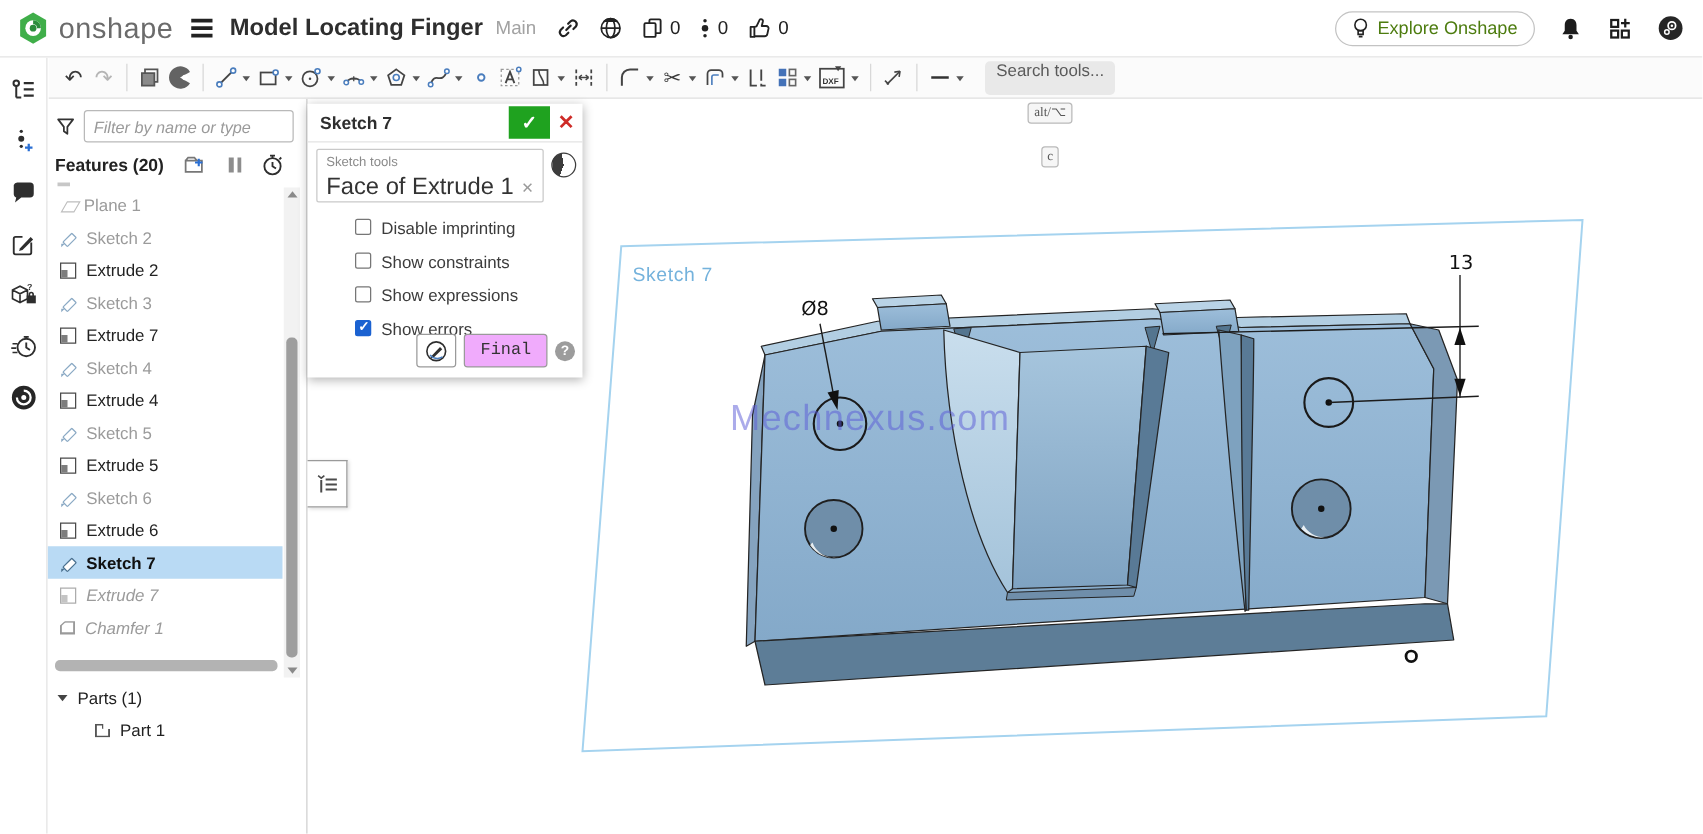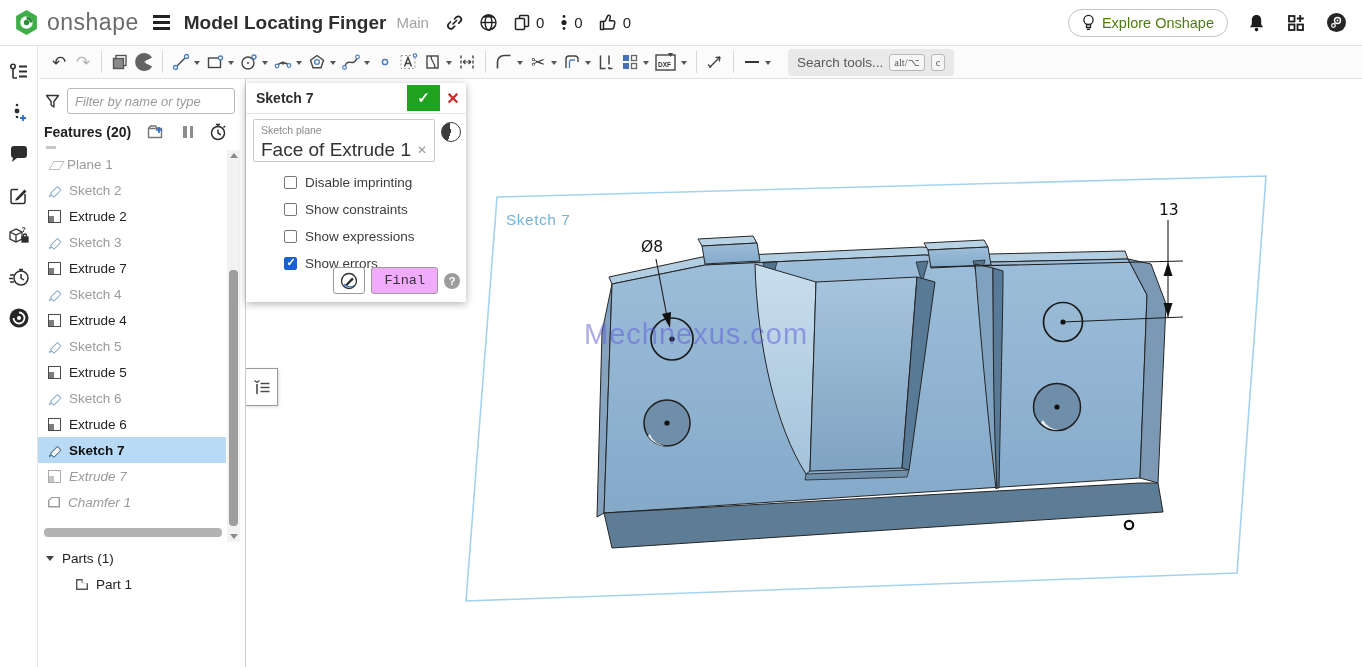--- a/index.html
+++ b/index.html
@@ -24,22 +24,22 @@
   .toolbar{position:absolute;top:46px;left:39px;width:1323px;height:33px;background:#fbfbfb;
            border-bottom:1px solid #e0e0e0;display:flex;align-items:center;padding-left:8px;
            box-sizing:border-box;z-index:5;}
   .tbtn{display:flex;align-items:center;justify-content:center;width:24px;height:26px;cursor:pointer;}
   .tbtn svg{overflow:visible}
   .uglyph{font-size:17px;color:#3a3a3a;line-height:1;}
   .uglyph.dis{color:#b5b5b5;}
   .chev{width:0;height:0;border:3.6px solid transparent;border-top:4.6px solid #555;
         margin:5px 3px 0 1px;cursor:pointer;}
   .tsep{width:1px;height:22px;background:#d8d8d8;margin:0 6px;}
-  .search-box{margin-left:14px;display:flex;align-items:center;gap:6px;background:#e9e9e9;
-              border-radius:4px;height:27px;padding:0 9px;cursor:text;}
+  .search-box{margin-left:14px;display:flex;align-items:center;gap:18px;background:#e9e9e9;
+              border-radius:4px;height:27px;padding:0 9px;cursor:text;flex-direction:column;}
   .search-box .stxt{font-size:13.5px;color:#5a5a5a;}
   .kbd{border:1px solid #b9b9b9;background:#f6f6f6;border-radius:3px;font-size:10.5px;
        padding:0 4px;color:#555;line-height:15px;font-family:Liberation Serif, serif;}
   
   .lstrip{position:absolute;top:46px;left:0;width:38px;height:621px;background:#fff;
           border-right:1px solid #e4e4e4;display:flex;flex-direction:column;align-items:center;
           padding-top:14px;gap:17px;box-sizing:border-box;z-index:5;}
   .sbtn{width:24px;height:24px;display:flex;align-items:center;justify-content:center;cursor:pointer;}
   
   .panel{position:absolute;top:79px;left:38px;width:208px;height:588px;background:#fff;
@@ -101,21 +101,21 @@
          align-items:center;justify-content:center;cursor:pointer;}
   .x-btn::before{content:"✕";}
   .plane-field{position:absolute;top:36px;left:7px;width:182px;height:43px;border:1px solid #c9c9c9;
                border-radius:2px;box-sizing:border-box;padding:4px 7px;cursor:pointer;}
   .pf-label{font-size:10.5px;color:#8a8a8a;}
   .pf-row{display:flex;align-items:center;}
   .pf-value{font-size:19px;color:#333;flex:1;margin-top:3px;}
   .pf-x{color:#9a9a9a;font-size:12px;cursor:pointer;margin-top:2px;}
   .sup-clock{position:absolute;top:39px;right:5px;width:18px;height:18px;border:1.8px solid #3c3c3c;
              border-radius:50%;background:conic-gradient(from 200deg,#3c3c3c 0 150deg,#fff 150deg);cursor:pointer;}
-  .chk-row{position:absolute;left:9px;display:flex;align-items:center;gap:8px;cursor:pointer;padding-left:29px;}
+  .chk-row{position:absolute;left:9px;display:flex;gap:8px;cursor:pointer;padding-left:29px;}
   .chk{width:13px;height:13px;border:1.4px solid #767676;border-radius:2px;box-sizing:border-box;background:#fff;}
   .chk.on{background:#1b62d1;border-color:#1b62d1;position:relative;}
   .chk.on::before{content:"✓";position:absolute;left:1.5px;top:-2.5px;color:#fff;font-size:11px;font-weight:bold;}
   .chk-label{font-size:13.5px;color:#3c3c3c;}
   .dlg-foot{position:absolute;bottom:8px;right:6px;display:flex;align-items:center;gap:6px;}
   .sketchonly-btn{width:30px;height:25px;border:1px solid #9a9a9a;border-radius:3px;display:flex;
                   align-items:center;justify-content:center;background:#fff;cursor:pointer;}
   .final-btn{height:25px;border:1px solid #9a9a9a;border-radius:3px;background:#f0abfc;font-size:13.5px;
              color:#333;padding:0 12px;display:flex;align-items:center;cursor:pointer;font-family:Liberation Mono, monospace;}
   .help-q{width:16px;height:16px;border-radius:50%;background:#9c9c9c;color:#fff;font-size:11px;
@@ -619,21 +619,21 @@
   </div>
 </div>
 
 <div class="dialog">
   <div class="dlg-head">
     <span class="dlg-title">Sketch 7</span>
     <span class="ok-btn"></span>
     <span class="x-btn"></span>
   </div>
   <div class="plane-field">
-    <div class="pf-label">Sketch plane</div>
+    <div class="pf-label">Sketch tools</div>
     <div class="pf-row">
       <span class="pf-value">Face of Extrude 1</span>
       <span class="pf-x">✕</span>
     </div>
   </div>
   <span class="sup-clock"></span>
   <div class="chk-row" style="top:92px">
     <span class="chk"></span>
     <span class="chk-label">Disable imprinting</span>
   </div>

